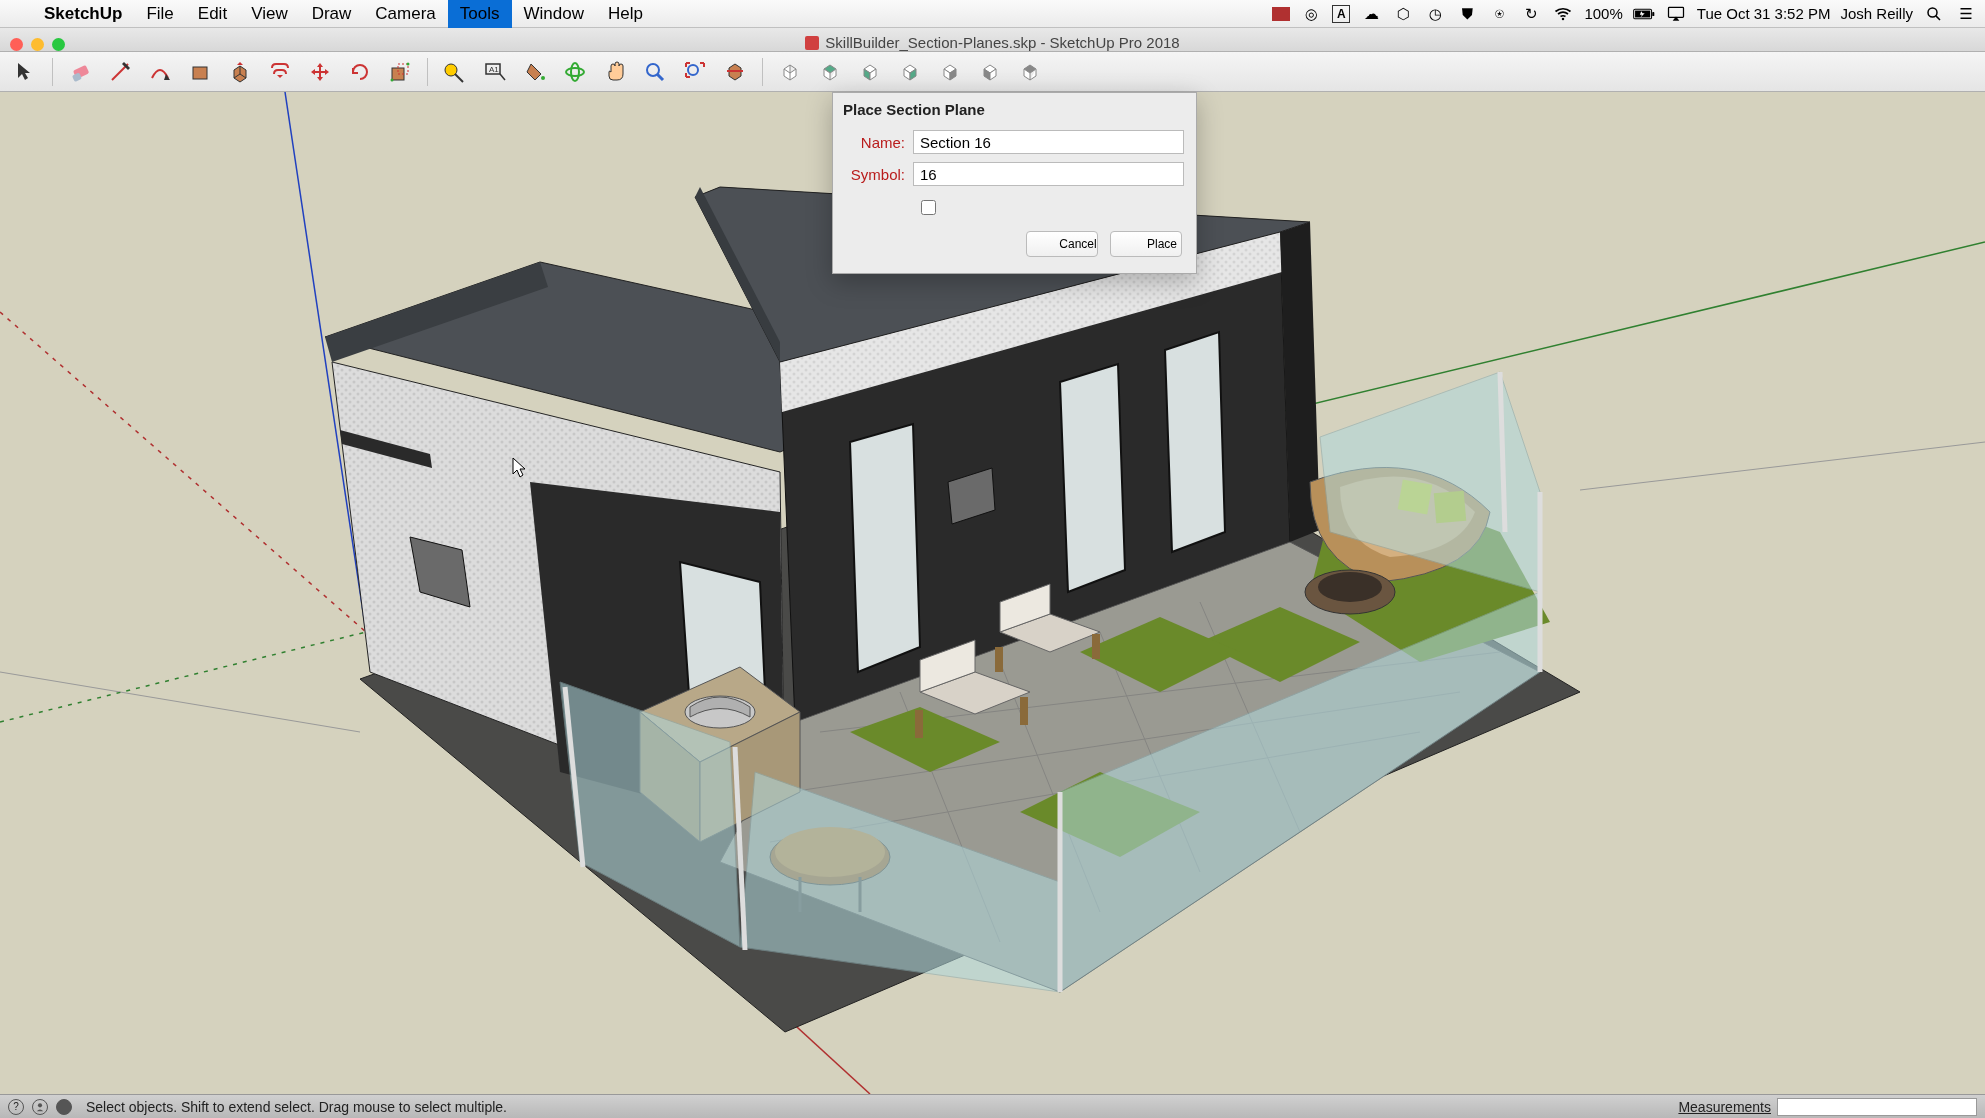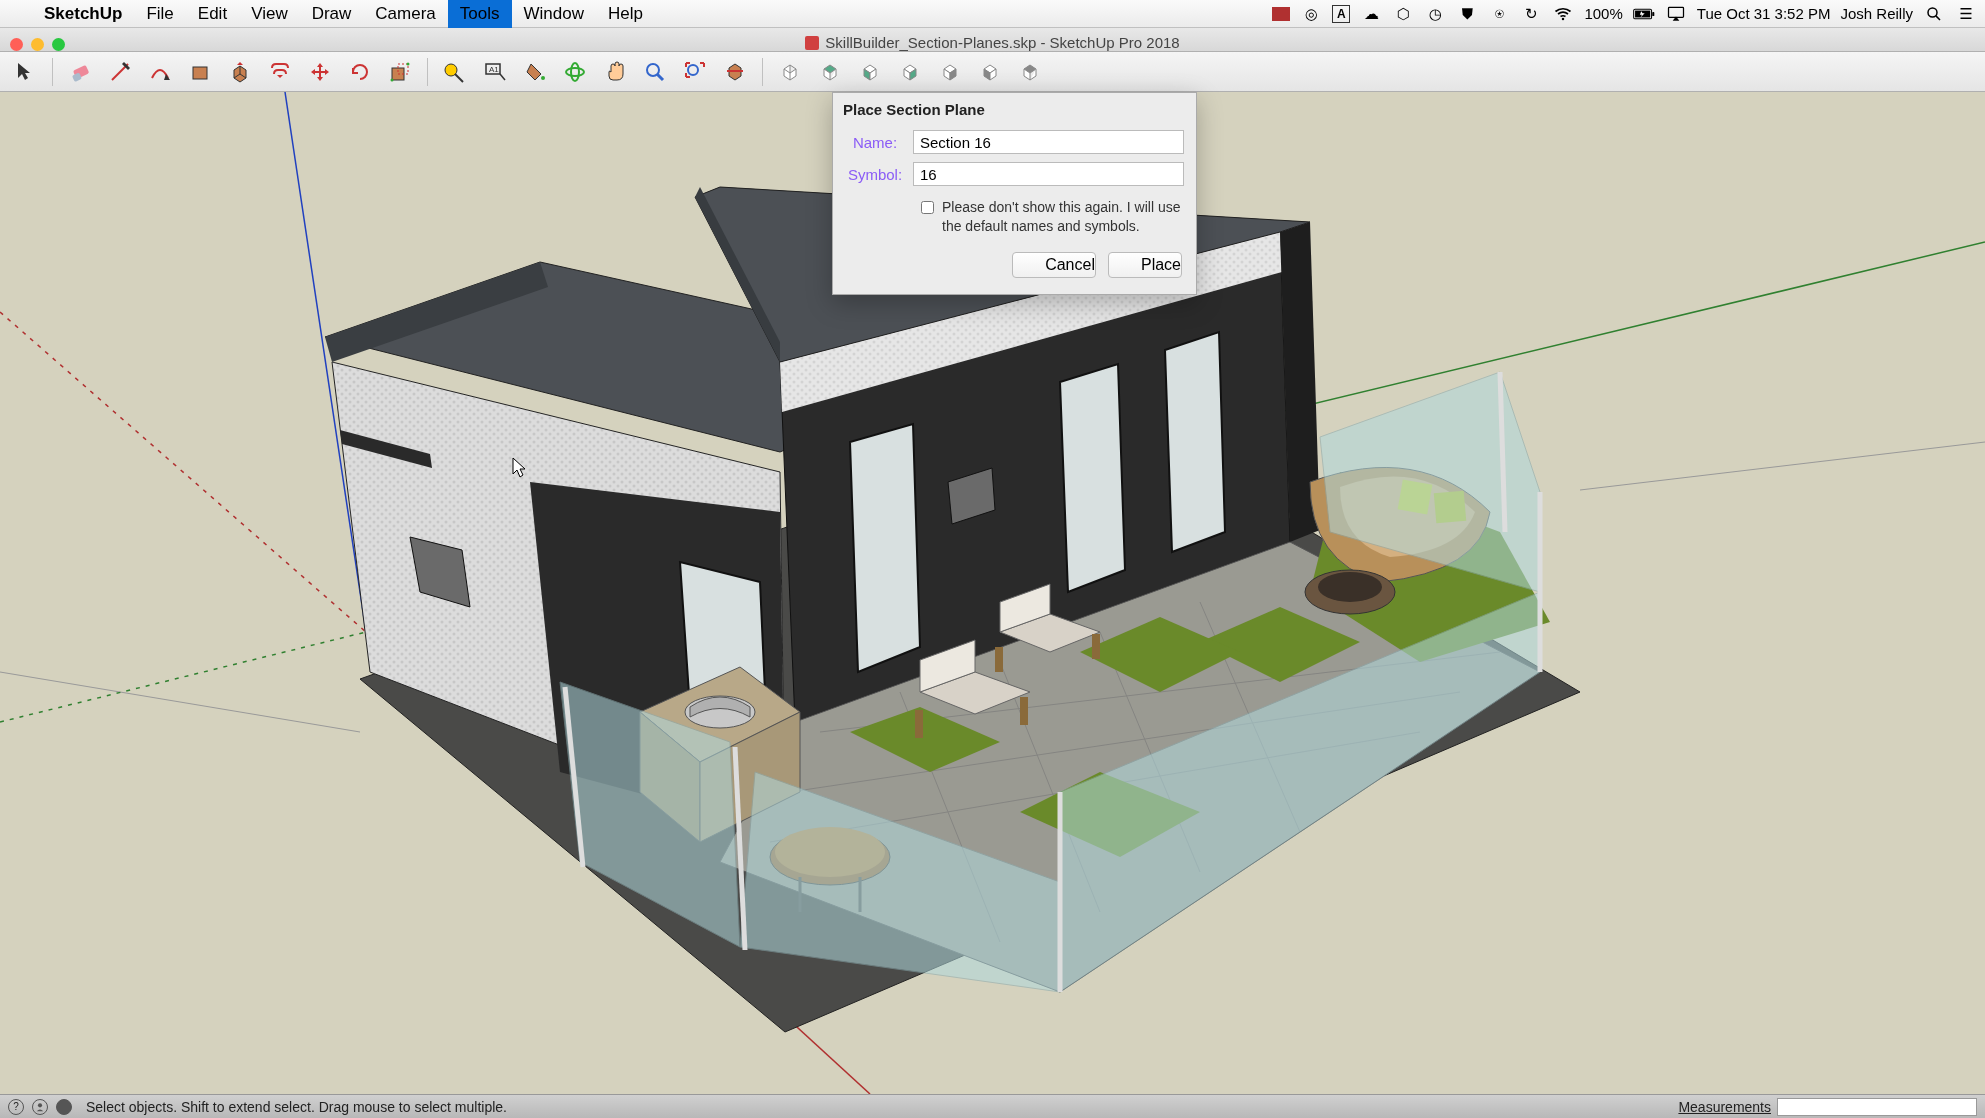--- a/index.html
+++ b/index.html
@@ -160,23 +160,23 @@
       padding: 4px 12px 12px;
     }
     .dialog-row {
       display: flex;
       align-items: center;
       margin-bottom: 8px;
       gap: 8px;
     }
     .dialog-label {
       width: 60px;
-      text-align: center;
+      text-align: right;
       font-size: 15px;
-      color: #8b5cf6;
+      color: #b91c1c;
     }
     .dialog-input {
       flex: 1;
       height: 24px;
       border: 1px solid #bbb;
       background: white;
       padding: 2px 6px;
       font-size: 15px;
     }
     .dialog-check-row {
@@ -203,21 +203,21 @@
       gap: 12px;
       padding-right: 2px;
       padding-bottom: 4px;
     }
     .dlg-btn {
       min-width: 72px;
       height: 26px;
       background: linear-gradient(#ffffff, #f0f0f0);
       border: 1px solid #bbb;
       border-radius: 4px;
-      font-size: 16px;
+      font-size: 12px;
       cursor: default;
       padding-left: 32px;
     }
     
     .statusbar {
       position: absolute;
       bottom: 0;
       left: 0;
       right: 0;
       height: 24px;
@@ -632,21 +632,20 @@
     <div class="dialog-row">
       <span class="dialog-label">Name:</span>
       <input class="dialog-input" value="Section 16" style="">
     </div>
     <div class="dialog-row">
       <span class="dialog-label">Symbol:</span>
       <input class="dialog-input" value="16" style="">
     </div>
     <div class="dialog-check-row">
       <input type="checkbox" class="dialog-check" style="">
-      <span class="dialog-check-label">Please don't show this again.  I will use the default names and symbols.</span>
     </div>
     <div class="dialog-buttons">
       <button class="dlg-btn">Cancel</button>
       <button class="dlg-btn">Place</button>
     </div>
   </div>
 </div>
 
 <div class="statusbar">
   <div class="statusbar-left">

